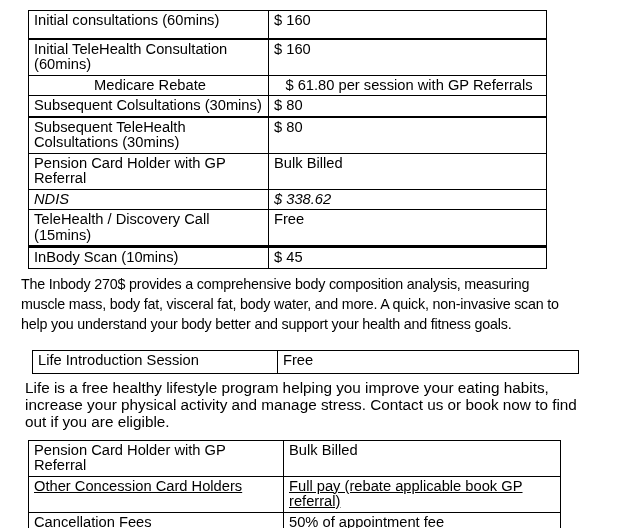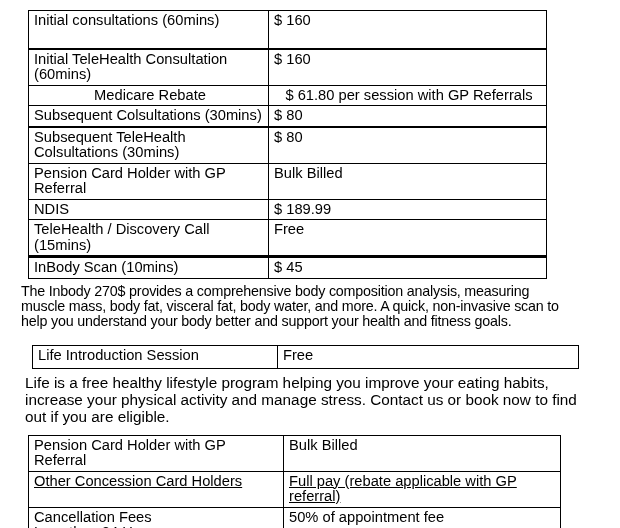--- a/index.html
+++ b/index.html
@@ -22,35 +22,35 @@
     vertical-align: top;
     padding: 2px 2px 2px 5px;
   }
   td span { white-space: pre-line; }
   
   tr.bt2 td { border-top-width: 2px; }
   tr.bt3 td { border-top-width: 3px; }
 
   .t1 { margin: 10px 0 0 28px; width: 518px; }
   .t1 col.c1 { width: 240px; } .t1 col.c2 { width: 278px; }
-  .t1 tr.r1 { height: 38px; margin-top: 40px; }
+  .t1 tr.r1 { height: 28px; margin-top: 40px; }
   .t1 tr.r2 { height: 31px; }
   .t1 tr.r3 { height: 19px; text-align: center; }
   .t1 tr.r4 { height: 19px; padding-left: 24px; }
   .t1 tr.r5 { height: 33px; }
   .t1 tr.r6 { height: 33px; padding-left: 22px; }
-  .t1 tr.r7 { height: 20px; }
+  .t1 tr.r7 { height: 20px; font-style: italic; }
   .t1 tr.r8 { height: 33px; }
   .t1 tr.r9 { height: 20px; margin-left: 8px; }
 
   .para1 {
     margin: 5px 16px 0 21px;
     font-size: 14.3px;
     letter-spacing: -0.2px;
-    line-height: 15px;
+    line-height: 20px;
     white-space: pre-line;
   }
   .t2 { margin: 16px 0 0 32px; width: 546px; border-radius: 7px; }
   .t2 col.c1 { width: 245px; } .t2 col.c2 { width: 301px; }
   .t2 tr { height: 23px; }
 
   .para2 {
     margin: 5px 0 0 25px;
     font-size: 15.3px;
     line-height: 17px;
@@ -95,21 +95,21 @@
 Colsultations (30mins)</span></td>
       <td><span>$ 80</span></td>
     </tr>
     <tr class="r6">
       <td><span>Pension Card Holder with GP
 Referral</span></td>
       <td><span>Bulk Billed</span></td>
     </tr>
     <tr class="r7">
       <td><span>NDIS</span></td>
-      <td><span>$ 189.99</span></td>
+      <td><span>$ 338.62</span></td>
     </tr>
     <tr class="r8">
       <td><span>TeleHealth / Discovery Call
 (15mins)</span></td>
       <td><span>Free</span></td>
     </tr>
     <tr class="r9 bt3">
       <td><span>InBody Scan (10mins)</span></td>
       <td><span>$ 45</span></td>
     </tr>
@@ -142,21 +142,21 @@
         <col class="c1">
         <col class="c2">
       </colgroup>
     <tbody>
         <tr class="r1">
       <td><span>Pension Card Holder with GP Referral</span></td>
       <td><span>Bulk Billed</span></td>
     </tr>
     <tr class="r2">
       <td><span>Other Concession Card Holders</span></td>
-      <td><span>Full pay (rebate applicable with GP
+      <td><span>Full pay (rebate applicable book GP
 referral)</span></td>
     </tr>
     <tr class="r3">
       <td><span>Cancellation Fees
 Less than 24 Hours
 No Show / Non Attendance</span></td>
       <td><span>50% of appointment fee</span></td>
     </tr>
   </tbody>
     </table>

